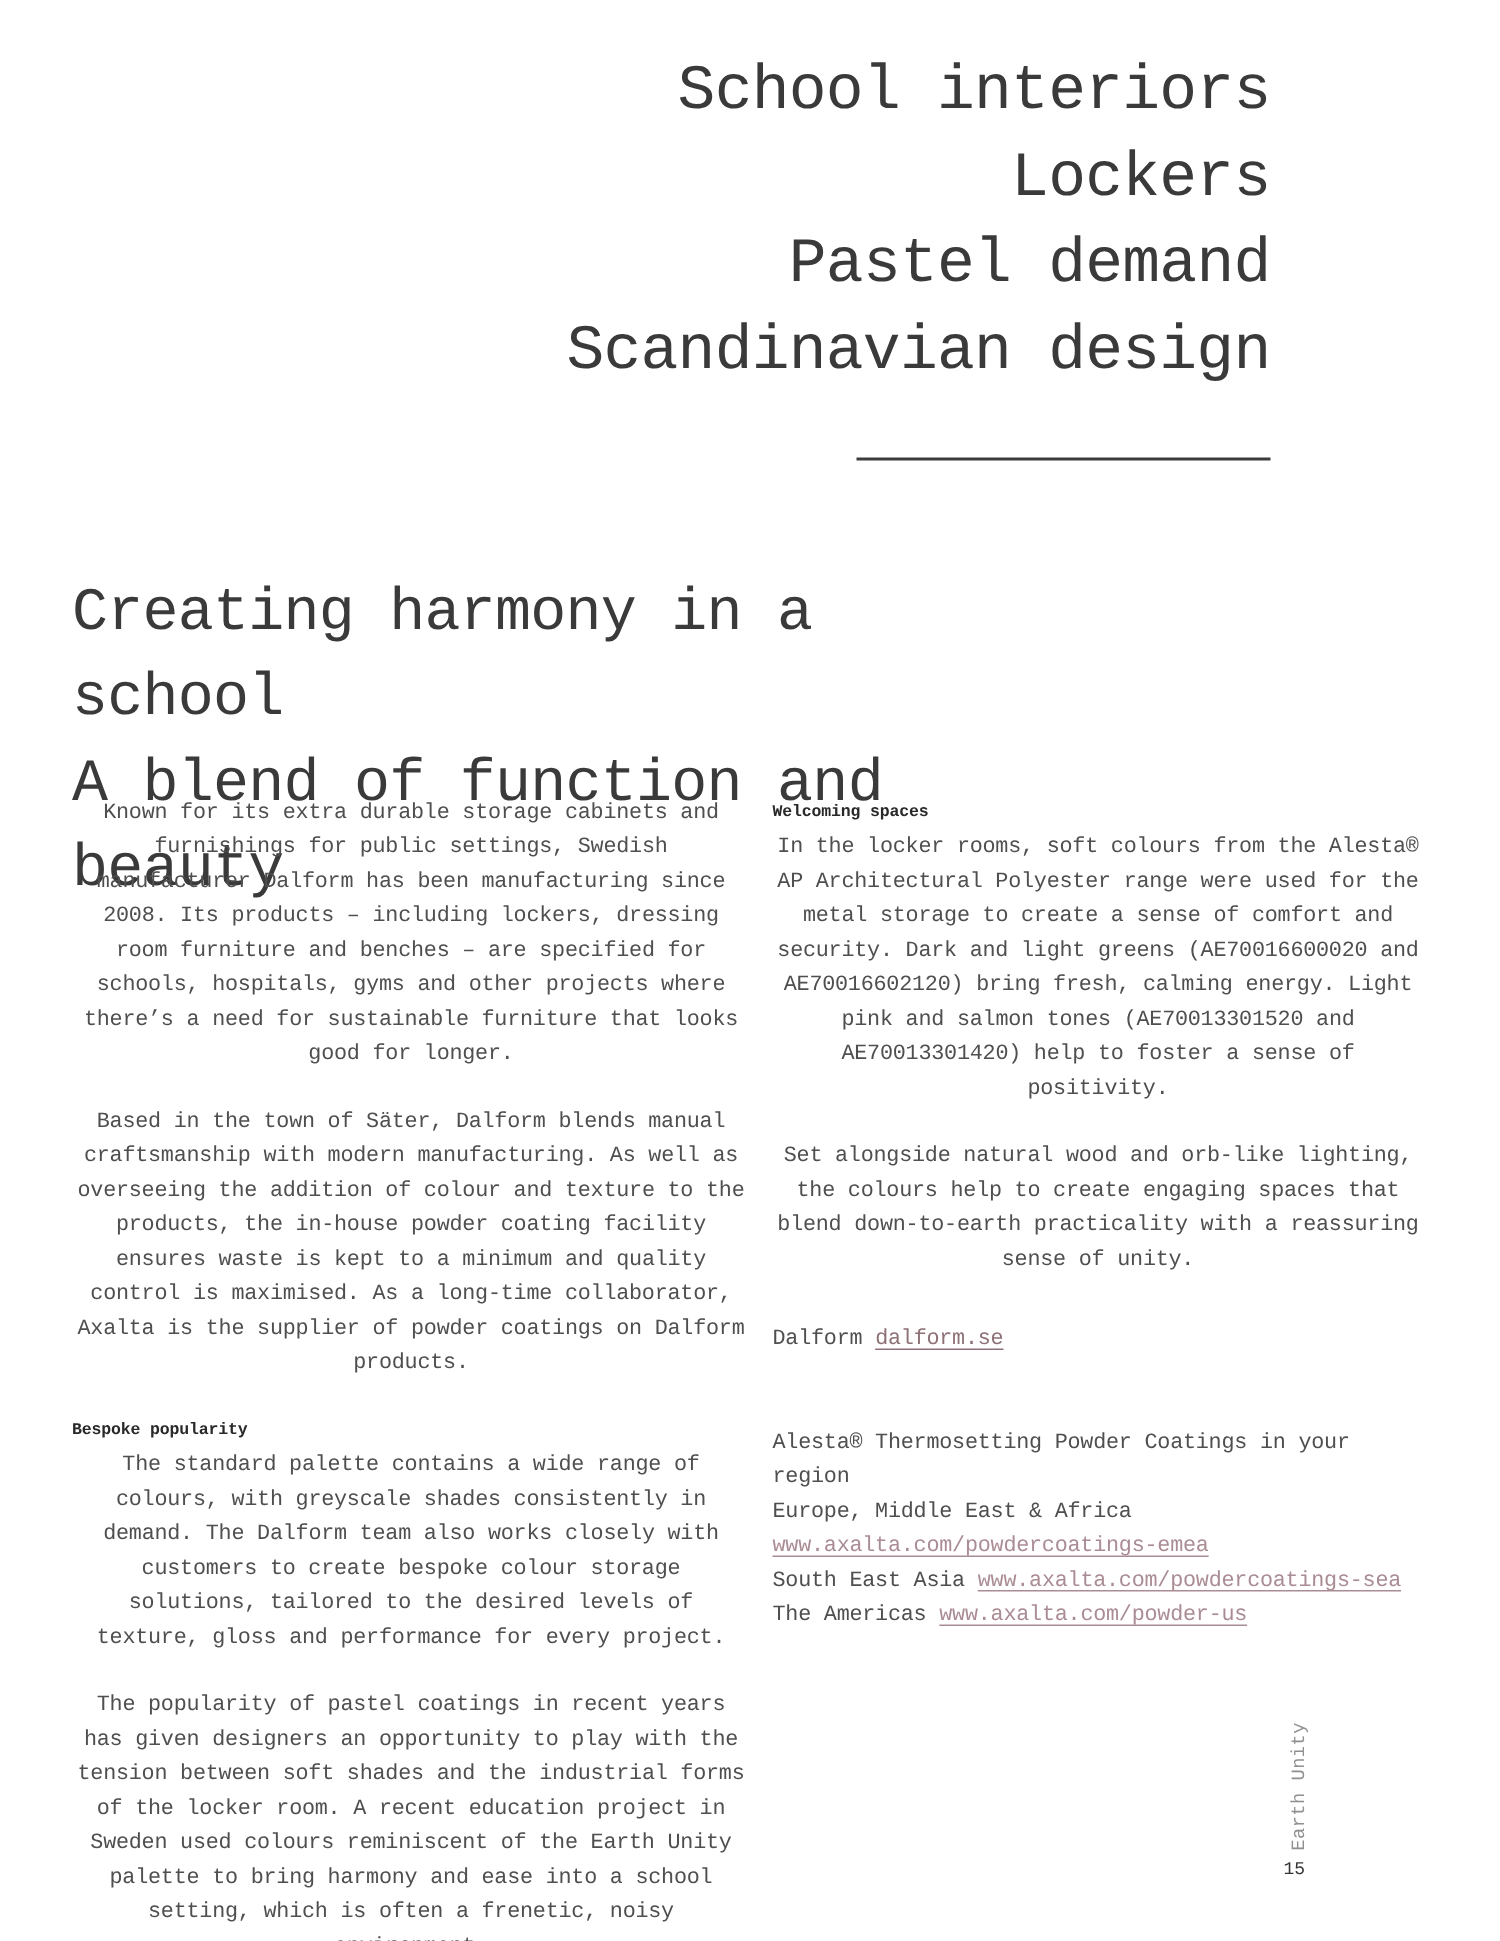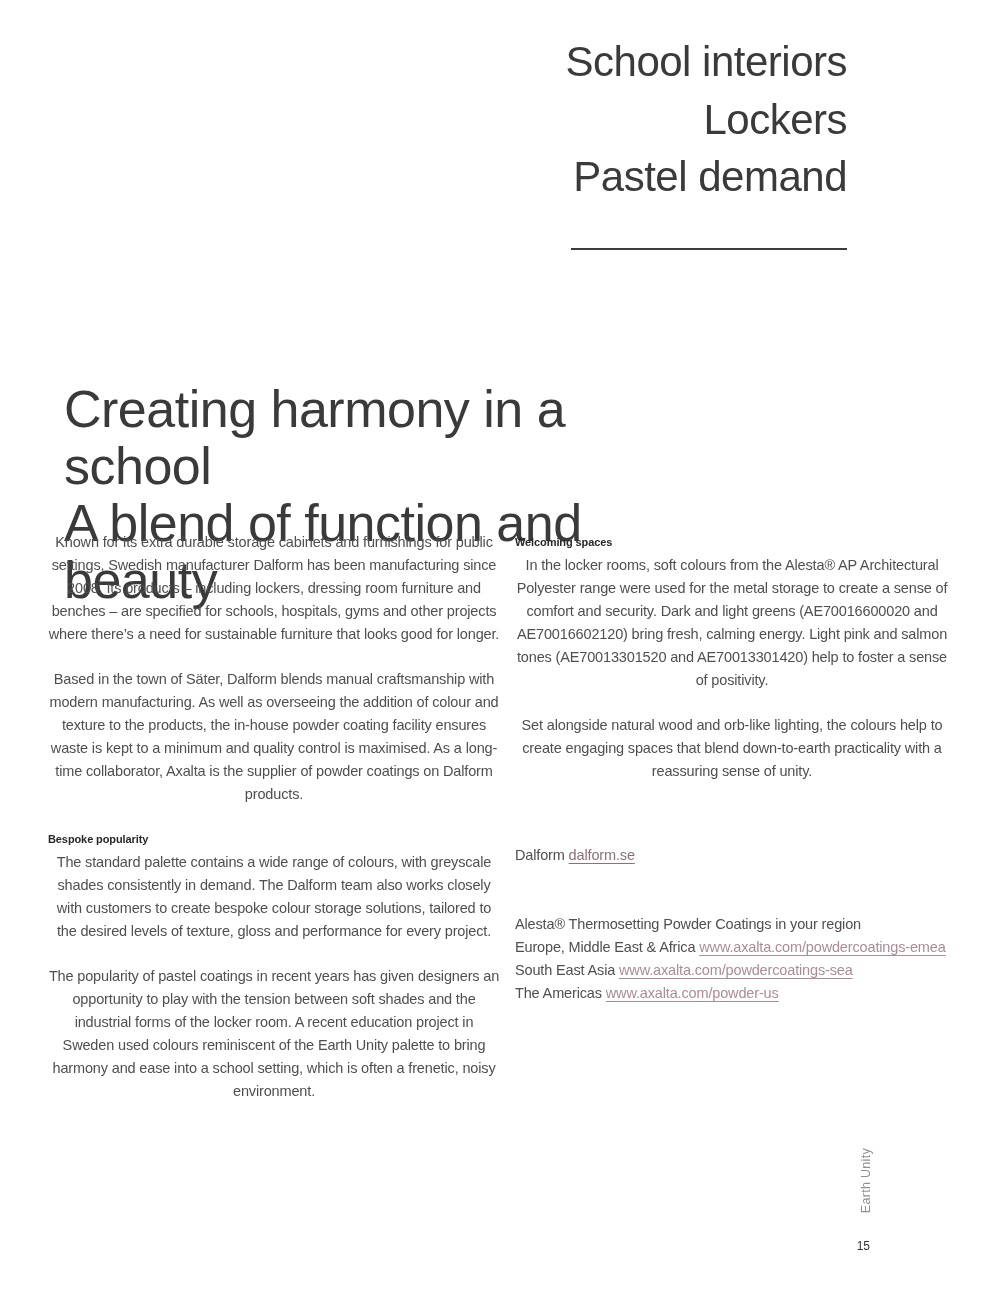--- a/index.html
+++ b/index.html
@@ -11,57 +11,57 @@
     --rule:#3c3c3c;
     --side-label:#909090;
     --page-number:#333333;
   }
   *{box-sizing:border-box;margin:0;padding:0;}
   html,body{background:#ffffff;}
   body{
     font-family:"Liberation Sans","DejaVu Sans",sans-serif;
     width:1000px;height:1294px;position:relative;overflow:hidden;
   }
-  .page{position:absolute;inset:0;width:892px;height:1294px;background:#ffffff;}
+  .page{position:absolute;inset:0;width:892px;height:1294px;background:#ffffff;font-family:Liberation Mono, monospace;}
 
   
   .hero{
     position:absolute;top:33px;right:45px;width:560px;
     text-align:right;color:var(--heading);
     font-size:42px;line-height:57.5px;font-weight:300;
     letter-spacing:-0.5px;
   }
   .rule{
     display:block;width:276px;height:2px;background:var(--rule);
     margin:42px 0 0 auto;
   }
 
   
   .main-title{
-    position:absolute;left:64px;top:381px;width:640px;
-    color:var(--heading);font-size:52px;line-height:57px;font-weight:300;
+    position:absolute;left:48px;top:381px;width:640px;
+    color:var(--heading);font-size:40px;line-height:57px;font-weight:300;
     letter-spacing:-0.5px;
   }
 
   
   .col{
     position:absolute;top:531px;
     color:var(--text);font-size:14.5px;line-height:23px;
     letter-spacing:-0.15px;
   }
   .col-left{left:48px;width:452px;}
   .col-right{left:515px;width:434px;}
   .para{margin:0 0 22px 0;text-align:center;}
   .para.tight{margin-top:0;}
   .para.last{margin-bottom:0;}
   .subhead{
     font-size:11px;line-height:23px;font-weight:700;
     color:var(--subheading);margin:0;letter-spacing:-0.1px;
   }
-  .contact-line{margin-top:61px;line-height:23px;}
+  .contact-line{margin-top:30px;line-height:23px;}
   .regions{margin-top:46px;}
   .regions-title{line-height:23px;}
   .region-line{line-height:23px;}
   a.link{
     color:var(--link);text-decoration:underline;
     text-underline-offset:3px;text-decoration-thickness:1px;
     cursor:pointer;
   }
   a.link.dark{color:var(--link-dark);}
 
@@ -79,20 +79,21 @@
 </style>
 </head>
 <body>
 
 <div class="page">
 
   <header class="hero">
     <div class="hero-line">School interiors</div>
     <div class="hero-line">Lockers</div>
     <div class="hero-line">Pastel demand</div>
+    <div class="hero-line">Scandinavian design</div>
     <span class="rule"></span>
   </header>
 
   <section class="main-title">
     <div>Creating harmony in a school</div>
     <div>A blend of function and beauty</div>
   </section>
 
   <section class="col col-left">
     <p class="para">Known for its extra durable storage cabinets and furnishings for public settings, Swedish manufacturer Dalform has been manufacturing since 2008. Its products – including lockers, dressing room furniture and benches – are specified for schools, hospitals, gyms and other projects where there’s a need for sustainable furniture that looks good for longer.</p>

